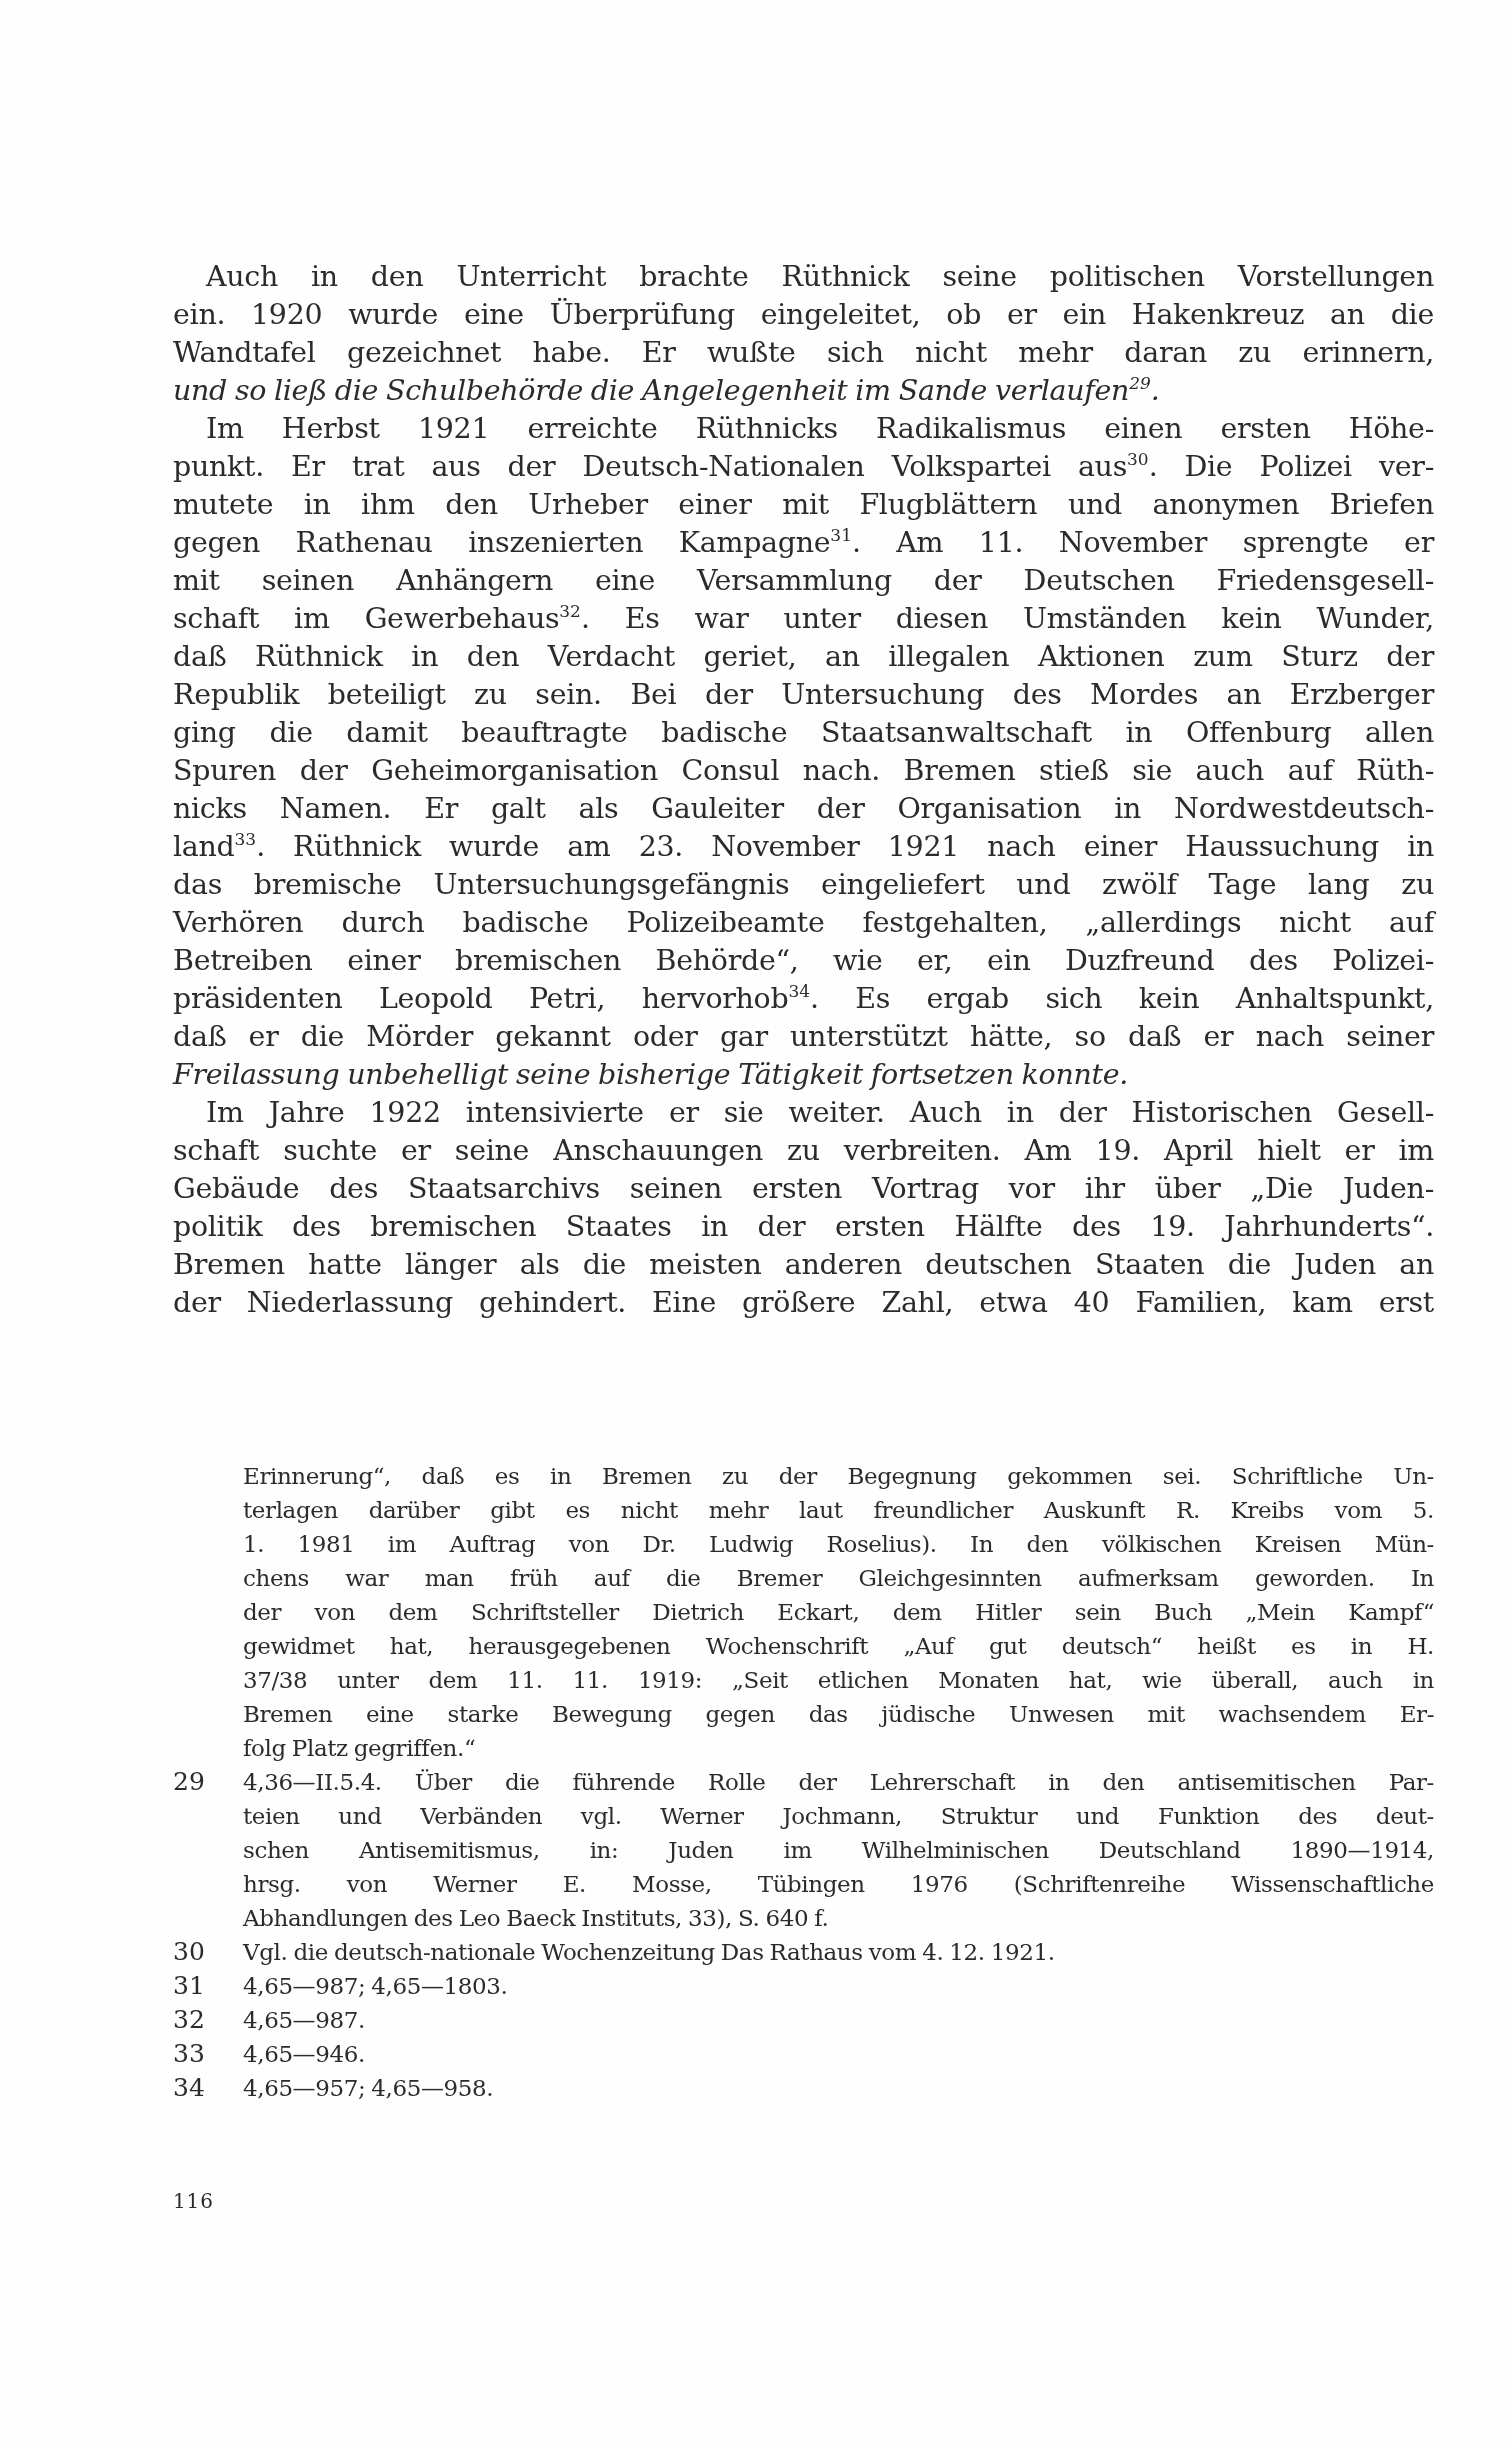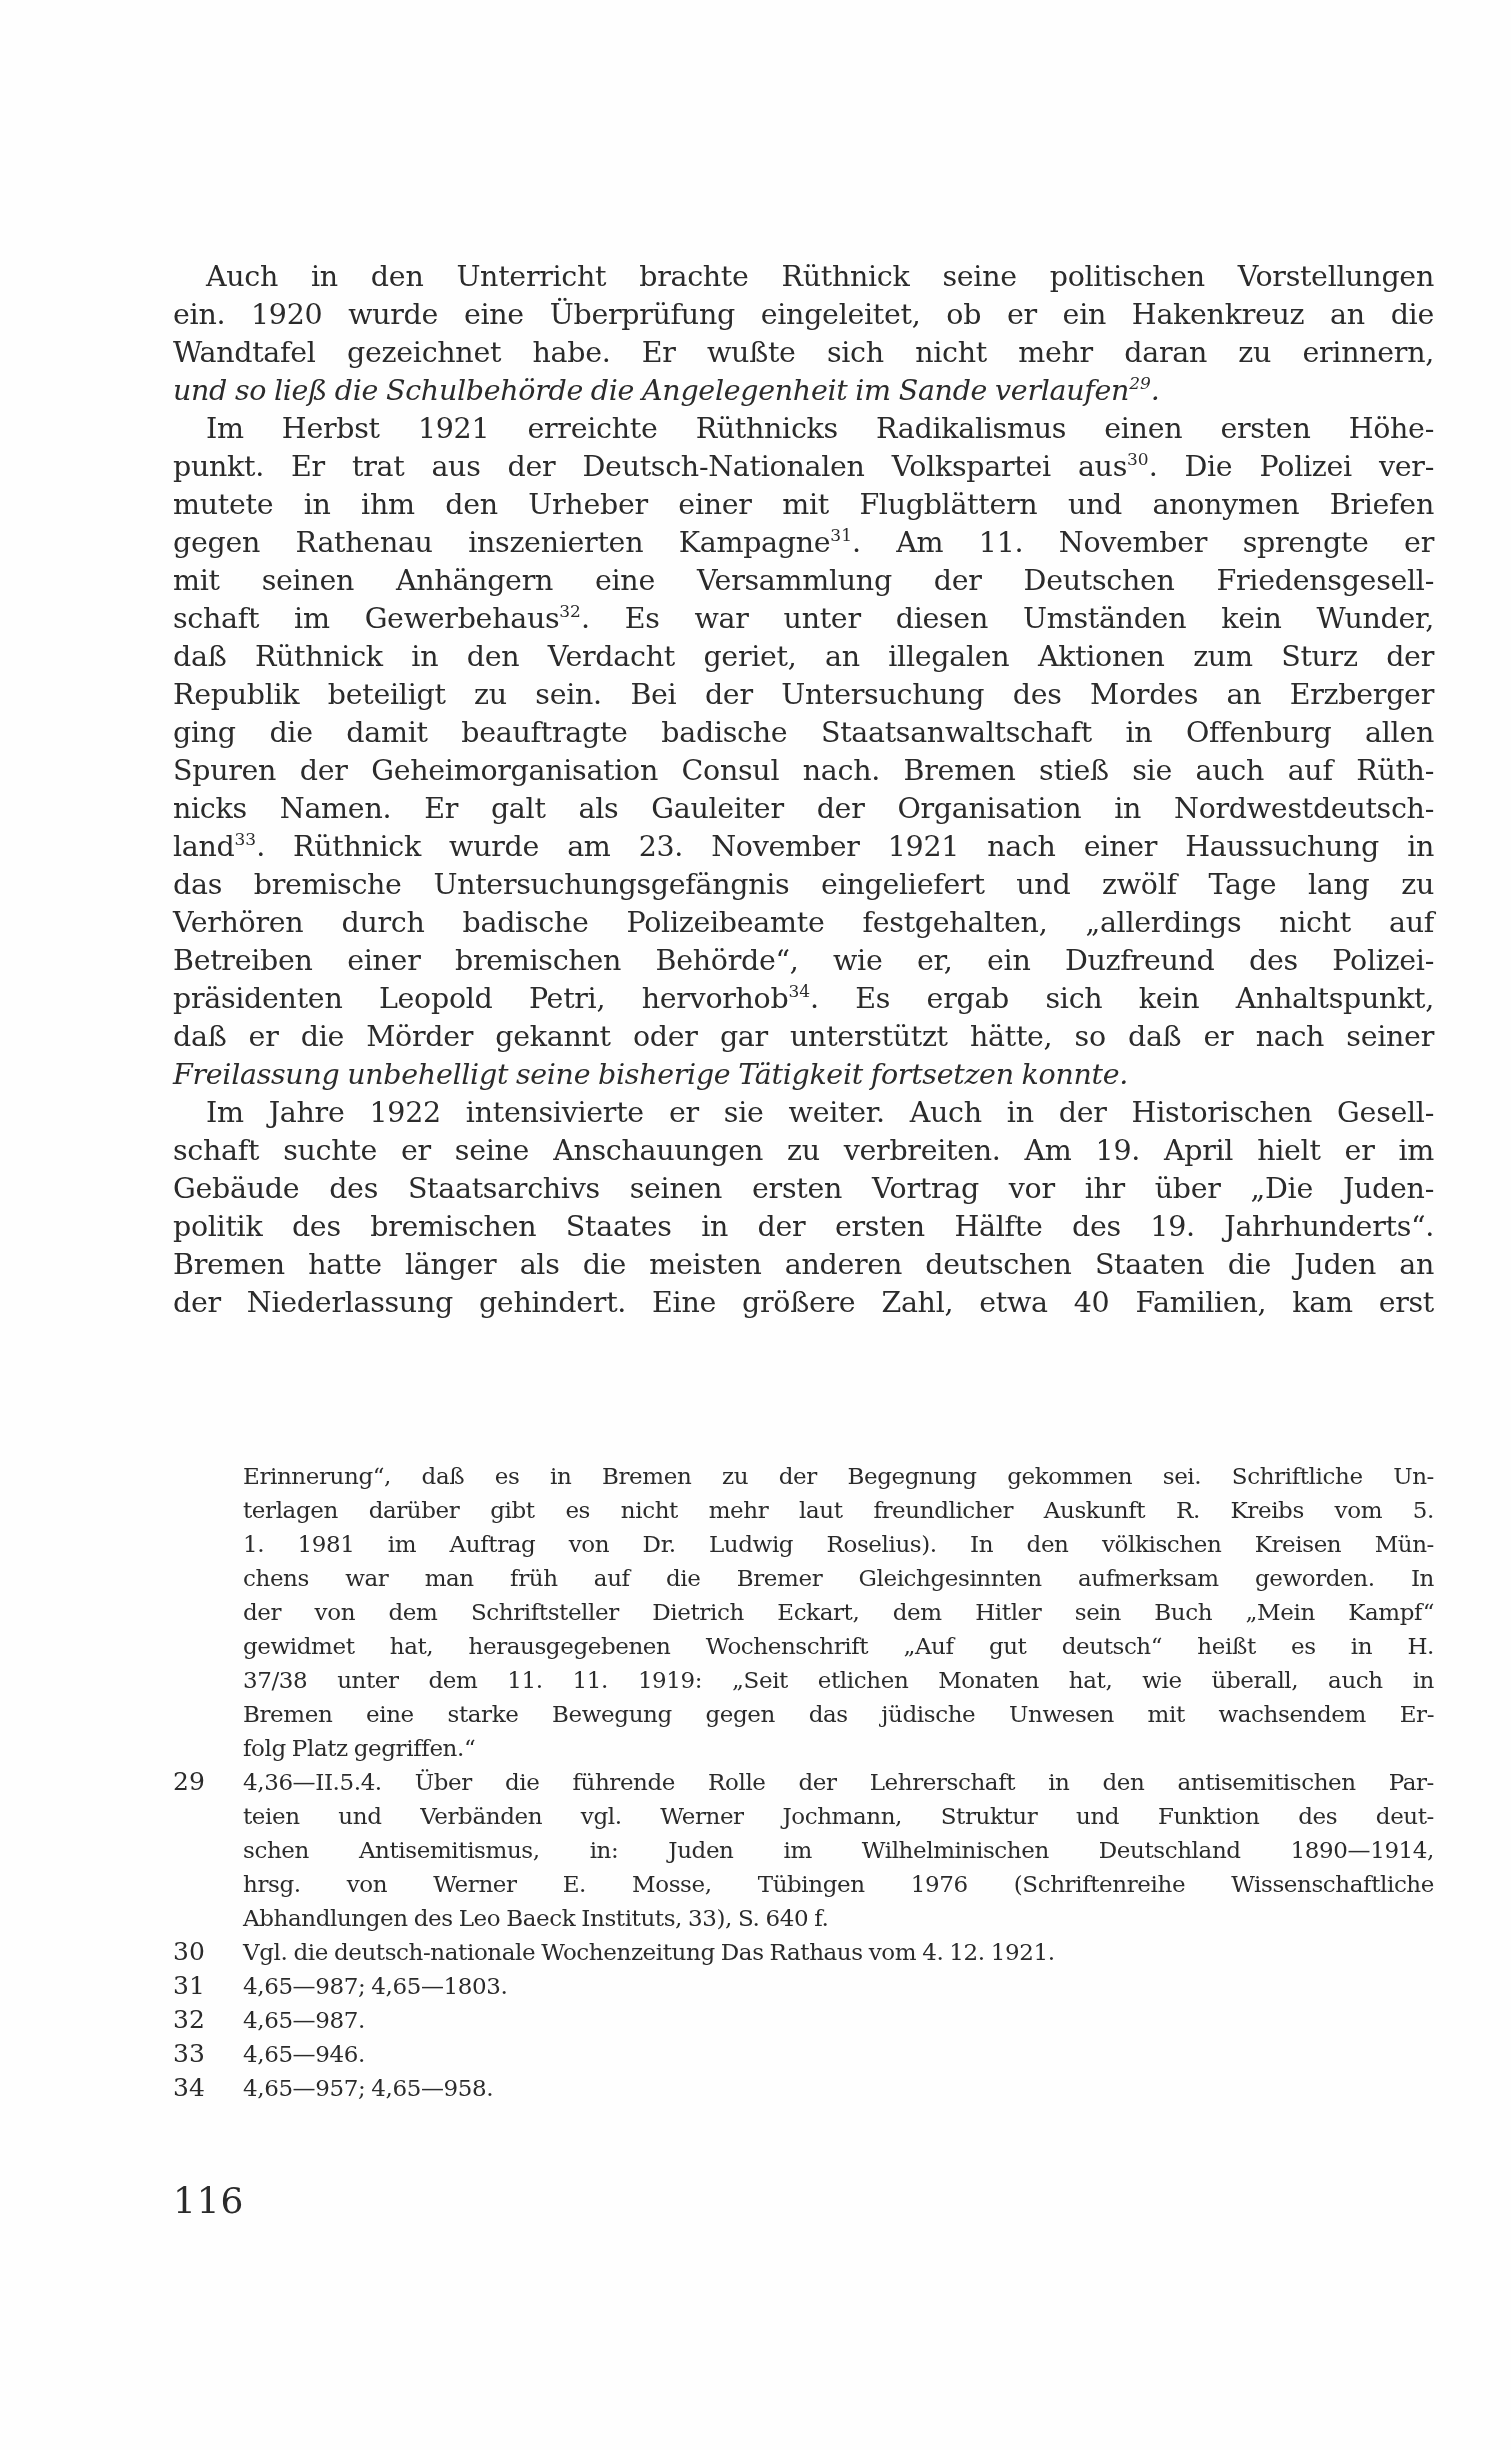--- a/index.html
+++ b/index.html
@@ -82,21 +82,21 @@
       left: 0;
       top: 0;
       height: 34px;
       line-height: 34px;
       font-size: 25px;
     }
     .page-number {
       position: absolute;
       left: 173px;
       top: 2183px;
-      font-size: 36px;
+      font-size: 20px;
       line-height: 36px;
       letter-spacing: 0.9px;
     }
   </style>
 </head>
 <body>
 
 <div class="page">
 
   <div class="body-text">

